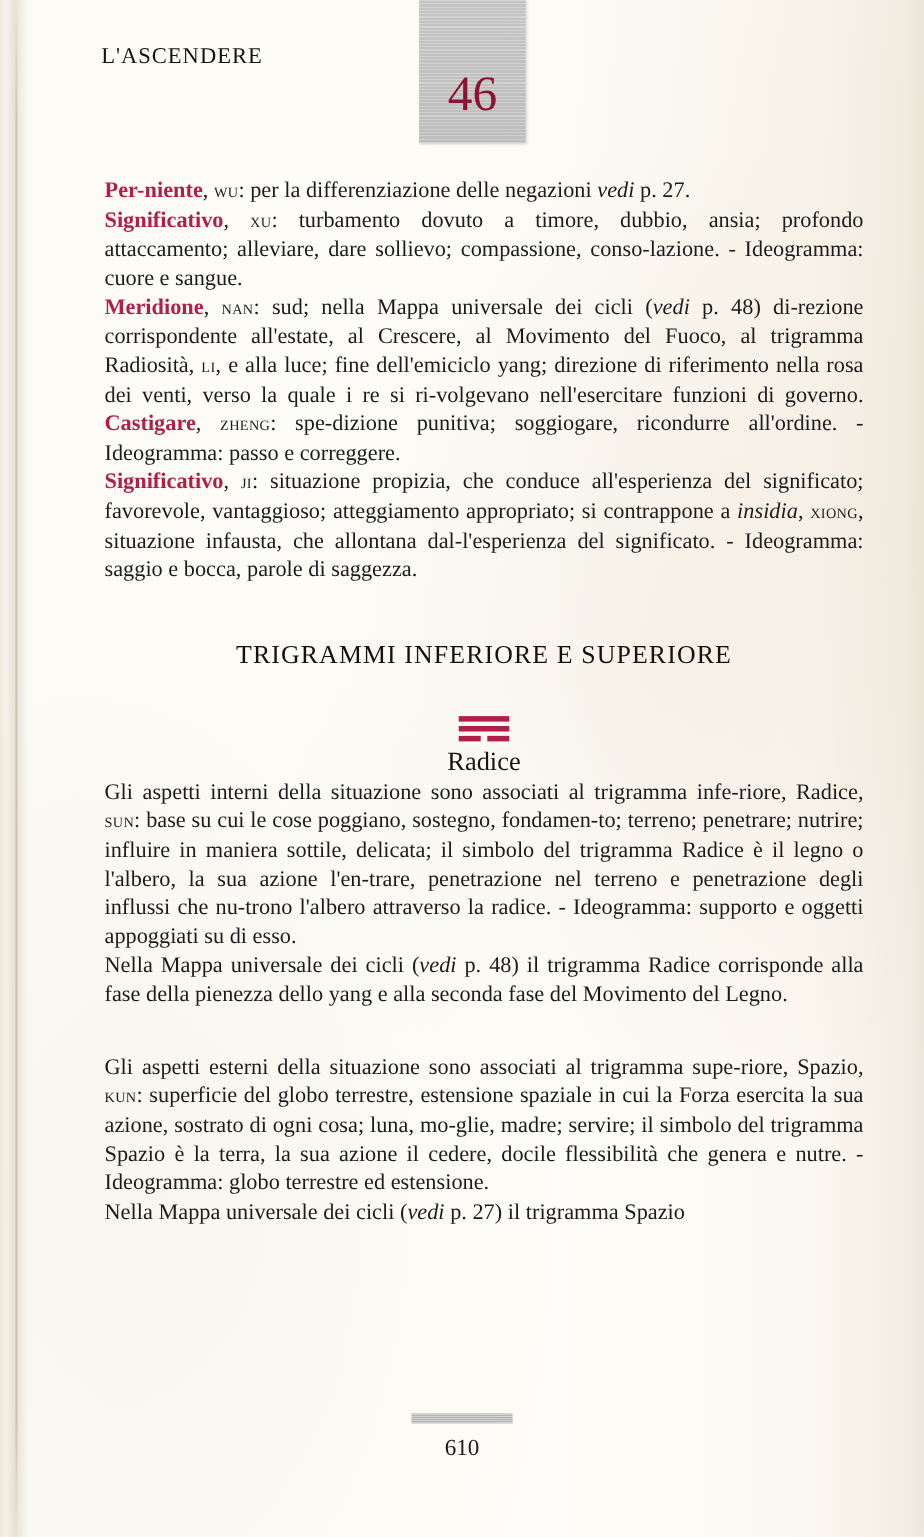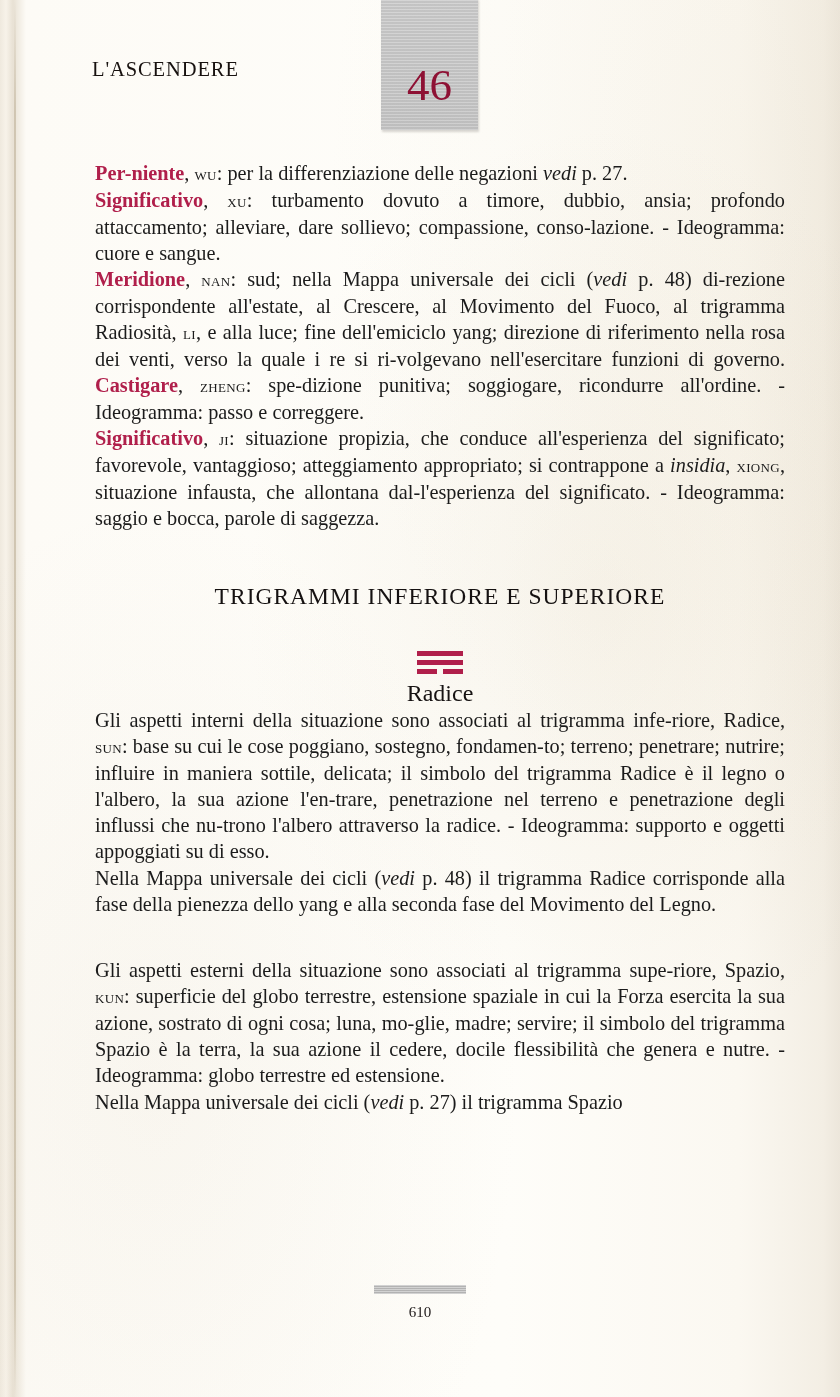--- a/index.html
+++ b/index.html
@@ -44,21 +44,21 @@
 
   
   .header {
     position: absolute;
     left: 0; right: 0; top: 0;
     height: 140px;
   }
   .running-head {
     position: absolute;
     left: 92px;
-    top: 58px;
+    top: 40px;
     font-size: 20.5px;
     letter-spacing: 0.9px;
     font-variant: small-caps;
     text-transform: uppercase;
     color: #17110f;
   }
   .chapter-tab {
     position: absolute;
     left: 381px;
     top: -2px;
@@ -174,21 +174,21 @@
   .footer-bar {
     width: 92px;
     height: 9px;
     margin: 0 auto 10px auto;
     background: linear-gradient(180deg, #c4c4c4, #b9b9b9);
     background-image: repeating-linear-gradient(
       0deg, rgba(255,255,255,0.3) 0 1px, rgba(140,140,140,0.25) 1px 2px);
     background-color: #bfbfbf;
   }
   .folio {
-    font-size: 15px;
+    font-size: 21px;
     color: #1d1818;
   }
 </style>
 </head>
 <body>
 
 <div class="page"></div>
 <div class="page-grain"></div>
 <div class="gutter-line"></div>
 

